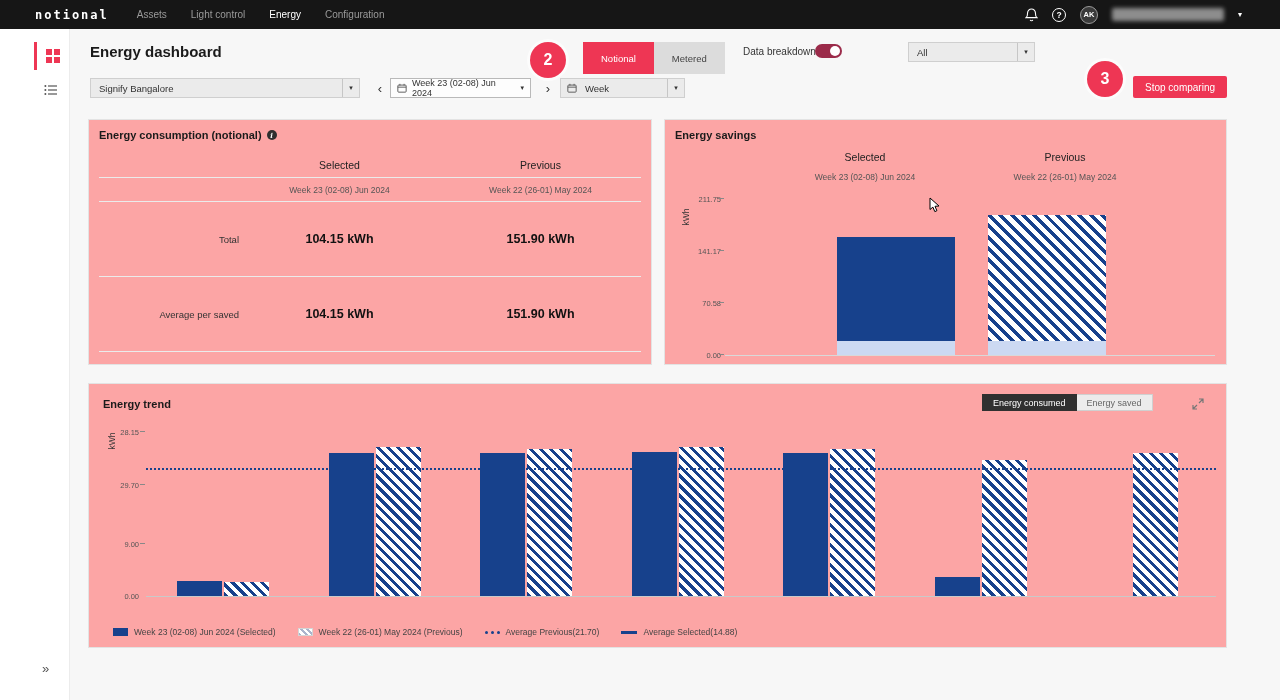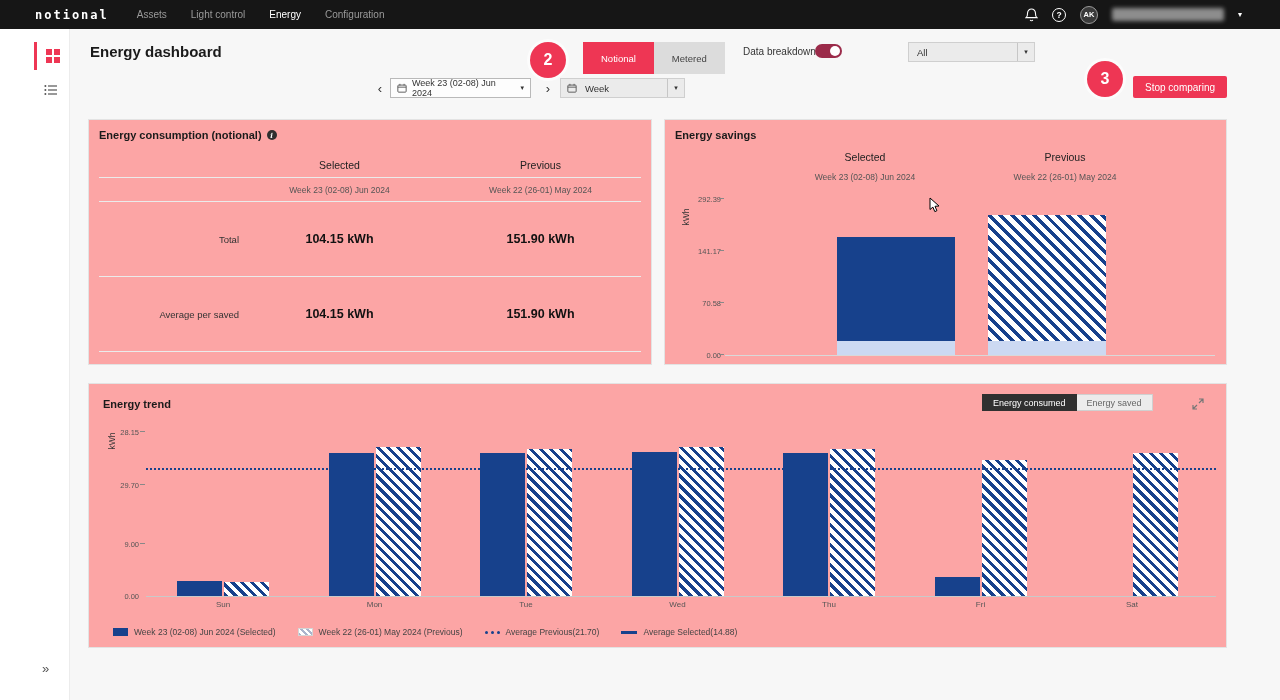--- a/index.html
+++ b/index.html
@@ -202,20 +202,24 @@
       <span class="knob"></span>
     </div>
 
   <div class="dd dd-all">
     <span class="dd-text">All</span>
     <span class="dd-caret">▾</span>
   </div>
 
   <div class="step-circle" id="step2">2</div>
 
+  <div class="dd dd-site">
+    <span class="dd-text">Signify Bangalore</span>
+    <span class="dd-caret">▾</span>
+  </div>
 
   <div class="chev chev-l">‹</div>
 
   <div class="datepicker">
     <span class="cal-icon">
       <svg width="10" height="10" viewBox="0 0 12 12">
           <rect x="1" y="2.5" width="10" height="8.5" rx="1" fill="none" stroke="#555" stroke-width="1.1"></rect>
           <line x1="1" y1="5" x2="11" y2="5" stroke="#555" stroke-width="1.1"></line>
           <line x1="3.5" y1="1" x2="3.5" y2="3" stroke="#555" stroke-width="1.1"></line>
           <line x1="8.5" y1="1" x2="8.5" y2="3" stroke="#555" stroke-width="1.1"></line>
@@ -278,21 +282,21 @@
     </div>
     <div class="sv-head sel">Selected</div>
     <div class="sv-head prev">Previous</div>
     <div class="sv-week sel">Week 23 (02-08) Jun 2024</div>
     <div class="sv-week prev">Week 22 (26-01) May 2024</div>
     <div class="ylab sv-ylab">kWh</div>
     <div id="savings-ticks">
         <div class="tick-label" style="bottom: -4px;">0.00</div>
         <div class="tick-label" style="bottom: 47.9975px; margin-left: 16px;">70.58</div>
         <div class="tick-label" style="bottom: 100.002px;">141.17</div>
-        <div class="tick-label" style="bottom: 152px;">292.39</div>
+        <div class="tick-label" style="bottom: 152px;">211.75</div>
       </div>
     <div id="savings-plot">
         <div class="tick-mark" style="bottom: 0px;"></div>
         <div class="tick-mark" style="bottom: 51.9975px;"></div>
         <div class="tick-mark" style="bottom: 104.002px;"></div>
         <div class="tick-mark" style="bottom: 156px;"></div>
         <div class="sv-bar" style="left: 112px;">
           <div class="seg-main solid" style="height: 103.877px;"></div>
           <div class="seg-light" style="height: 13.9976px;"></div>
         </div>
@@ -340,29 +344,20 @@
         <div class="t-bar hatch" style="left: 381px; height: 147.396px;"></div>
         <div class="t-bar solid" style="left: 485.5px; height: 144.483px;"></div>
         <div class="t-bar hatch" style="left: 532.5px; height: 149.144px;"></div>
         <div class="t-bar solid" style="left: 637px; height: 142.735px;"></div>
         <div class="t-bar hatch" style="left: 684px; height: 146.813px;"></div>
         <div class="t-bar solid" style="left: 788.5px; height: 18.9343px;"></div>
         <div class="t-bar hatch" style="left: 835.5px; height: 136.327px;"></div>
         <div class="t-bar hatch" style="left: 987px; height: 142.735px;"></div>
         <div class="avg-line" style="bottom: 126.423px;"></div>
       </div>
-    <div id="trend-days">
-        <div class="day-label" style="left: 47px;">Sun</div>
-        <div class="day-label" style="left: 198.5px;">Mon</div>
-        <div class="day-label" style="left: 350px;">Tue</div>
-        <div class="day-label" style="left: 501.5px;">Wed</div>
-        <div class="day-label" style="left: 653px;">Thu</div>
-        <div class="day-label" style="left: 804.5px;">Fri</div>
-        <div class="day-label" style="left: 956px;">Sat</div>
-      </div>
     <div id="trend-legend">
         <div class="lg-item">
           <span class="sw sw-solid"></span>
           <span class="lg-text">Week 23 (02-08) Jun 2024  (Selected)</span>
         </div>
         <div class="lg-item">
           <span class="sw sw-hatched"></span>
           <span class="lg-text">Week 22 (26-01) May 2024  (Previous)</span>
         </div>
         <div class="lg-item">

